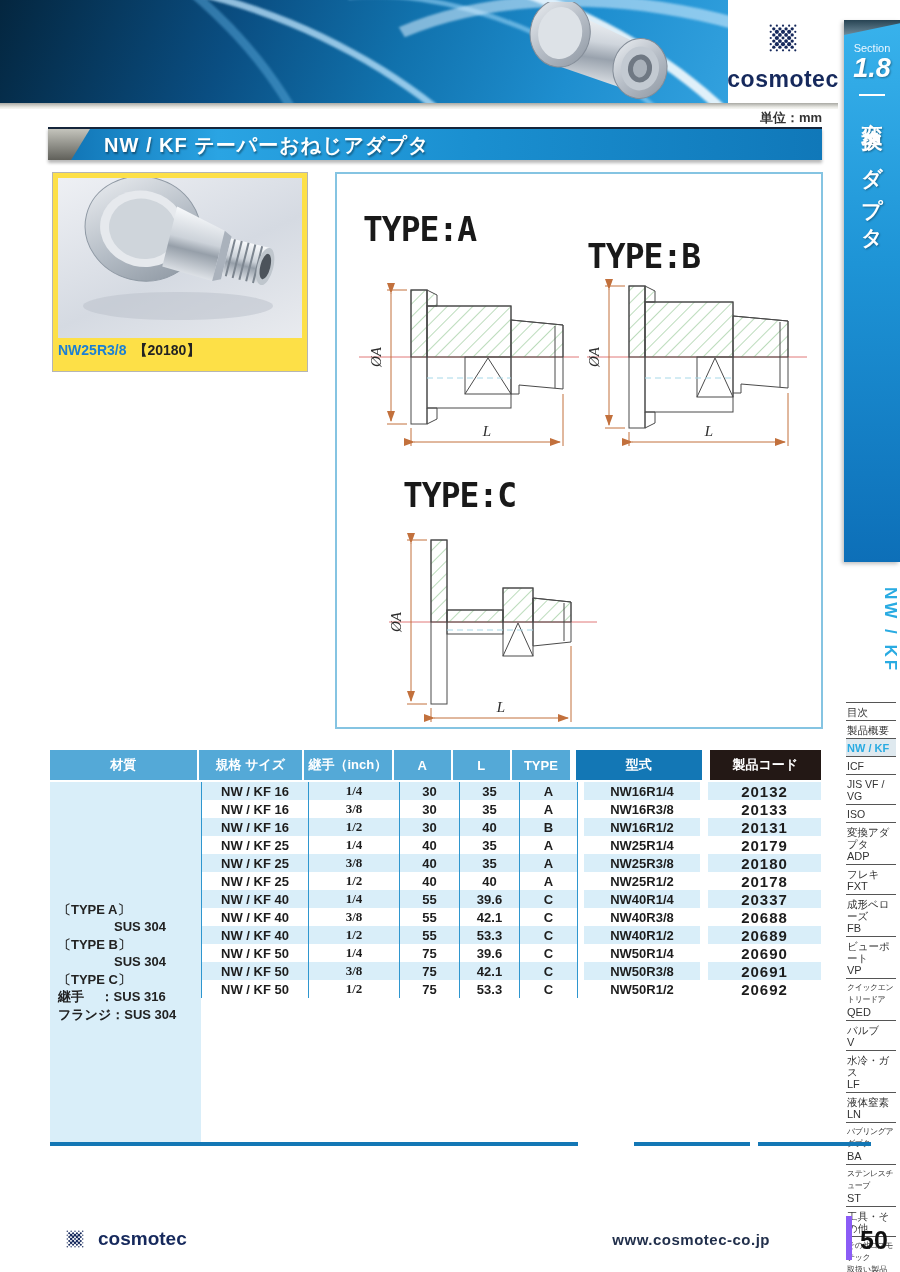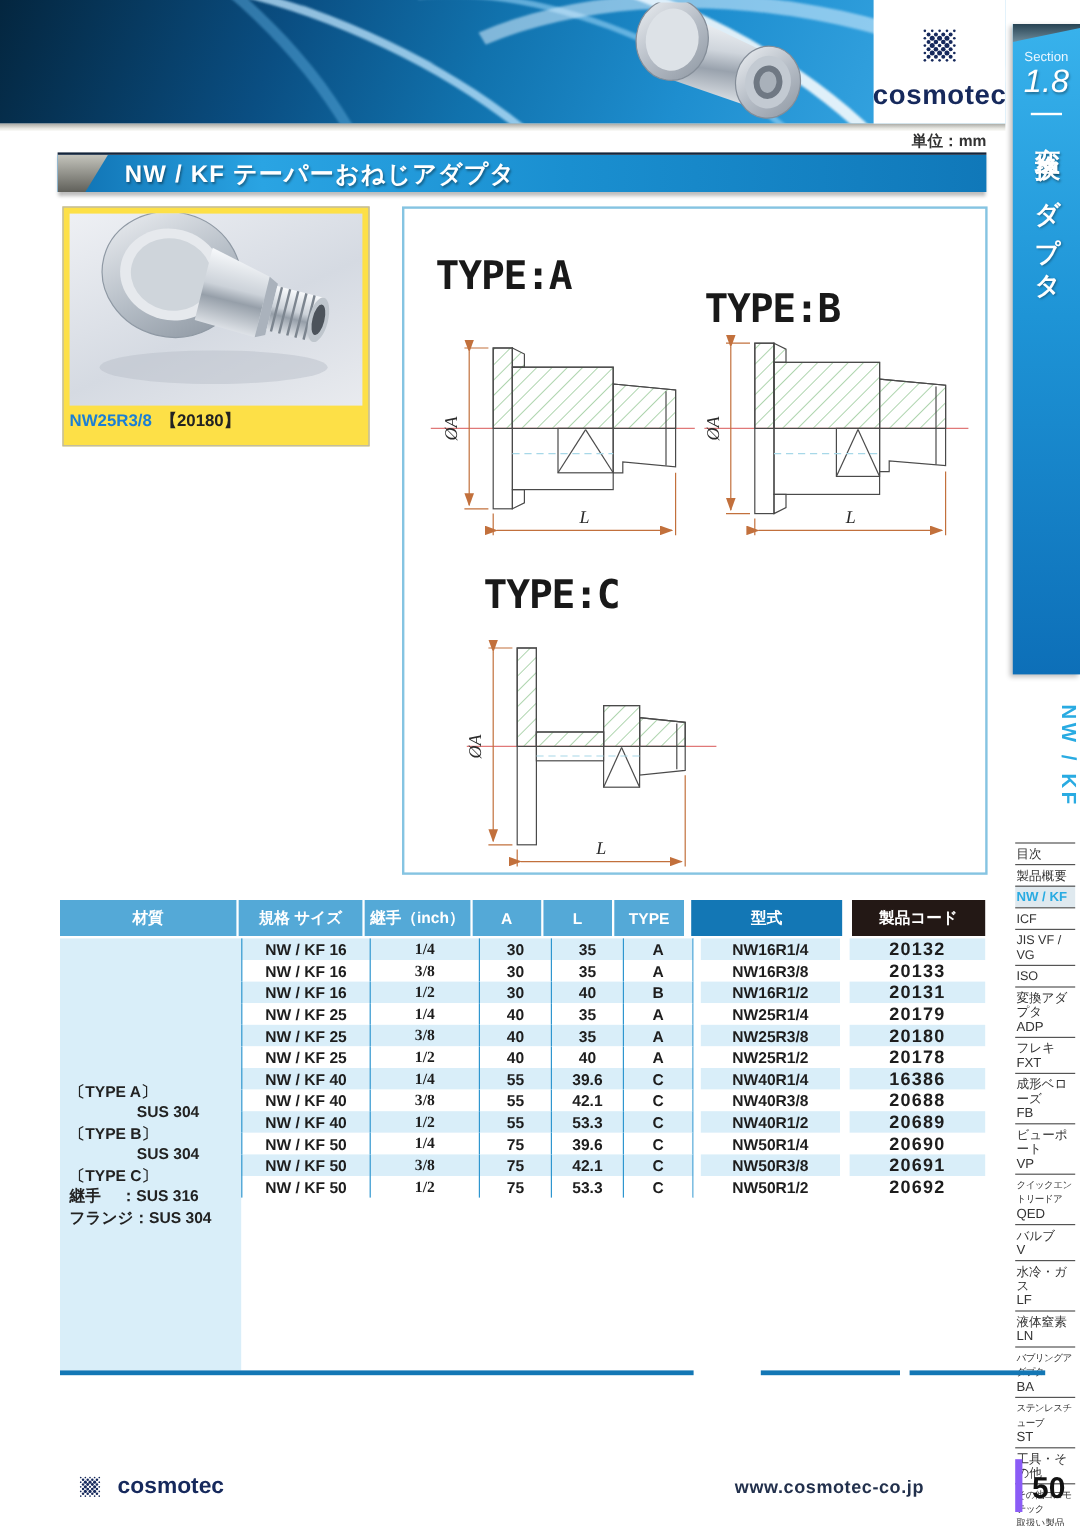--- a/index.html
+++ b/index.html
@@ -27,21 +27,21 @@
   .logo-word { font-weight:bold; font-size:23px; color:#16295c; letter-spacing:0.5px; margin-top:1px; }
 
   
   .sidebar { position:absolute; left:838px; top:0; width:62px; height:1272px; background:#fff; }
   .tab { position:absolute; left:844px; top:20px; width:56px; height:542px;
     background:linear-gradient(180deg,#38b2ec 0%, #1e94d6 45%, #0d6fb8 100%);
     box-shadow:-2px 2px 4px rgba(0,0,0,.25); text-align:center; }
   .tab::before { content:""; position:absolute; left:0; top:0; width:100%; height:15px;
     background:linear-gradient(180deg,#23282d,#7d8287); clip-path:polygon(0 0,100% 0,100% 22%,0 100%); opacity:.8; }
   .tab-section { margin-top:22px; color:#eaf6ff; font-size:11px; }
-  .tab-number { color:#fff; font-size:27px; font-weight:normal; font-style:italic; line-height:28px;
+  .tab-number { color:#fff; font-size:27px; font-weight:bold; font-style:italic; line-height:28px;
     text-shadow:1px 1px 2px rgba(0,0,0,.35); }
   .tab-divider { width:26px; height:2px; background:#fff; margin:12px auto 10px; }
   .tab-vert { writing-mode:vertical-rl; text-orientation:mixed; margin:2px auto 0; color:#fff;
     font-size:21px; font-weight:bold; letter-spacing:7px; text-shadow:1px 1px 2px rgba(0,0,0,.35); }
   .cat-vert { position:absolute; left:838px; top:570px; width:62px; height:120px; display:flex; justify-content:center;
     writing-mode:vertical-rl; text-orientation:mixed; color:#29abe2; font-size:17px; font-weight:bold; letter-spacing:3px; }
   .nav { position:absolute; left:846px; top:702px; width:50px; }
   .nav-item { border-top:1px solid #555; padding:3px 1px 2px; cursor:pointer; }
   .nav-item:last-child { border-bottom:1px solid #555; }
   .nav-label { display:block; font-size:10.5px; color:#333; line-height:12px; }
@@ -524,21 +524,21 @@
 
   <div class="trow alt">
     <div class="cell c-size">NW / KF 40</div>
     <div class="cell c-inch">1/4</div>
     <div class="cell c-a">55</div>
     <div class="cell c-l">39.6</div>
     <div class="cell c-type">C</div>
     <div class="gap g1"></div>
     <div class="cell c-model">NW40R1/4</div>
     <div class="gap g2"></div>
-    <div class="cell c-code">16386</div>
+    <div class="cell c-code">20337</div>
   </div>
 
   <div class="trow">
     <div class="cell c-size">NW / KF 40</div>
     <div class="cell c-inch">3/8</div>
     <div class="cell c-a">55</div>
     <div class="cell c-l">42.1</div>
     <div class="cell c-type">C</div>
     <div class="gap g1"></div>
     <div class="cell c-model">NW40R3/8</div>

